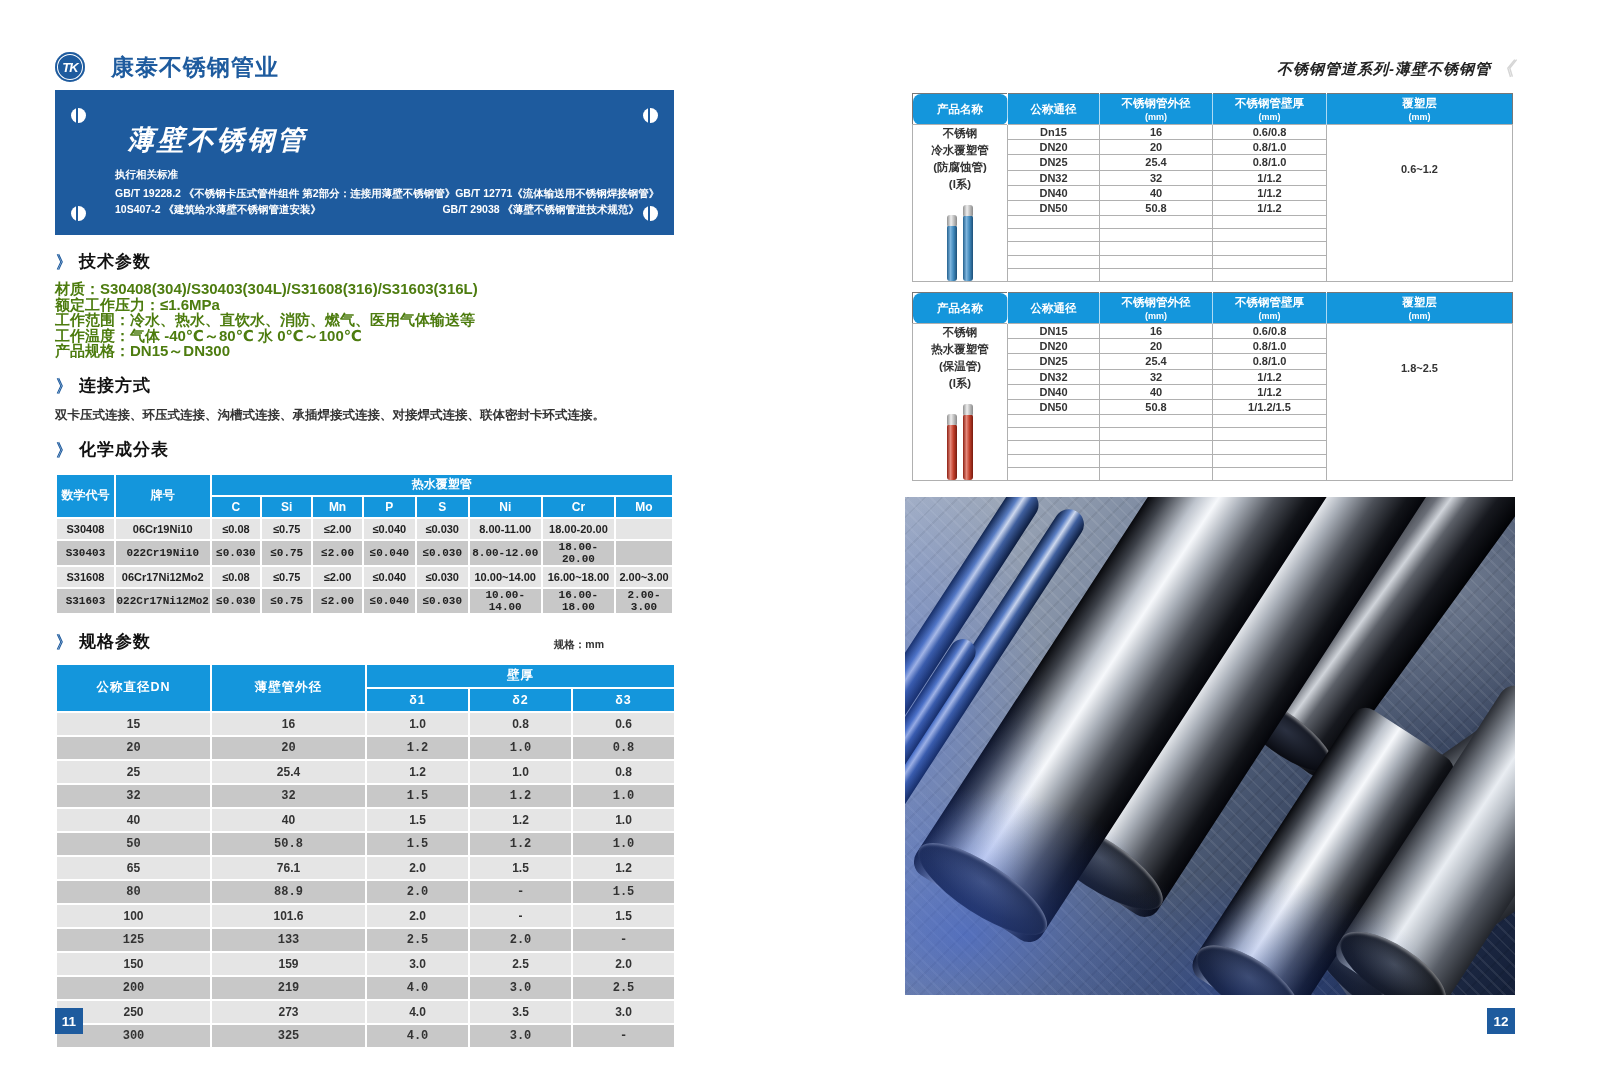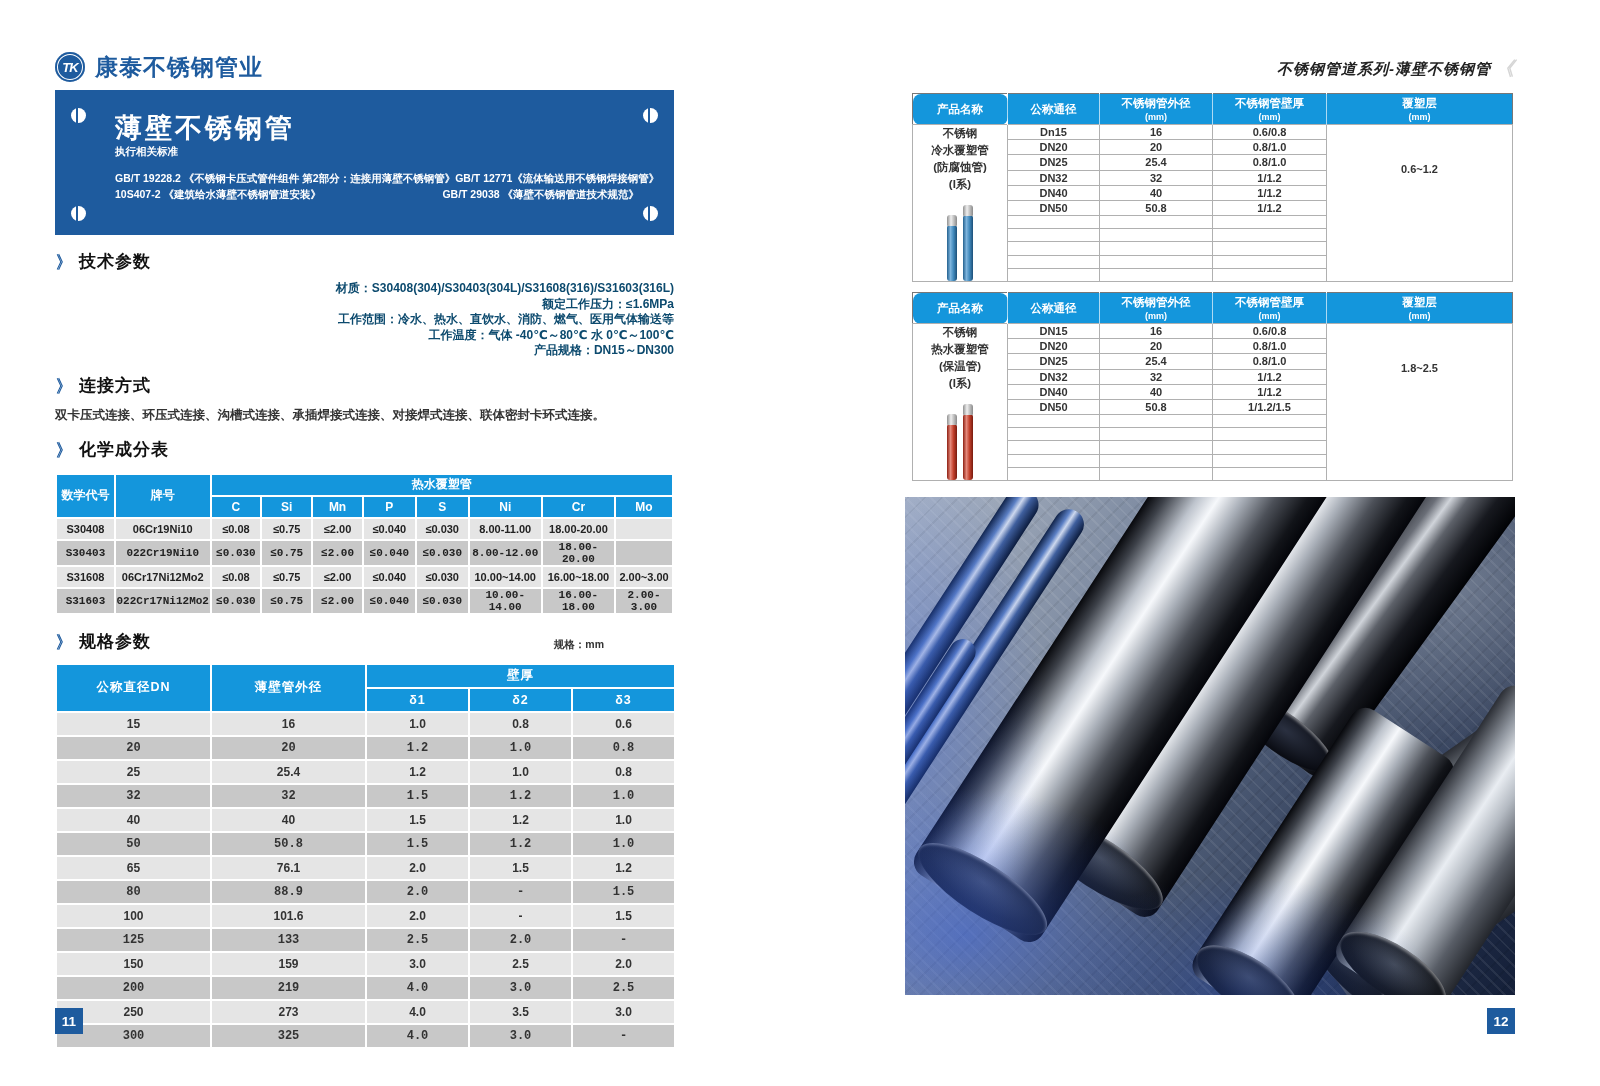--- a/index.html
+++ b/index.html
@@ -11,45 +11,45 @@
   *{box-sizing:border-box;}
   html,body{margin:0;padding:0;}
   body{
     width:1600px;height:1086px;position:relative;background:#fff;overflow:hidden;
     font-family:"Liberation Sans","DejaVu Sans",sans-serif;color:#222;
   }
 
   
   .left-col{position:absolute;left:55px;top:0;width:619px;}
 
-  .brand{margin-top:50px;display:flex;align-items:center;gap:10px;height:34px;}
+  .brand{margin-top:50px;display:flex;align-items:center;gap:26px;height:34px;}
   .brand-mark{width:30px;height:30px;border-radius:50%;background:var(--navy);color:#fff;
     font-style:italic;font-weight:bold;font-size:13px;display:flex;align-items:center;justify-content:center;
     letter-spacing:-1px;box-shadow:inset 0 0 0 2px var(--navy), inset 0 0 0 3px #fff;}
   .brand-name{color:var(--navy);font-size:23px;font-weight:bold;letter-spacing:1px;}
 
   .banner{margin-top:6px;background:var(--navy);height:145px;position:relative;color:#fff;
     padding:22px 35px 0 60px;}
-  .banner h1{margin:0;font-size:27px;font-weight:bold;letter-spacing:3px;line-height:32px;}
+  .banner h1{margin:12px;font-size:27px;font-weight:bold;letter-spacing:3px;line-height:32px;font-style:italic;}
   .std-note{margin-top:1px;font-size:10.5px;font-weight:bold;}
-  .std-grid{margin-top:12px;text-align:center;}
+  .std-grid{margin-top:4px;text-align:center;}
   .std-row{display:flex;justify-content:space-between;font-size:10.5px;font-weight:bold;
     line-height:15.5px;white-space:nowrap;}
   .coin{position:absolute;width:15px;height:15px;border-radius:50%;
     background:linear-gradient(90deg,#fff 0 34%,var(--navy) 34% 46%,#fff 46% 100%);}
   .coin.tl{left:16px;top:18px}.coin.tr{right:16px;top:18px}
   .coin.bl{left:16px;bottom:14px}.coin.br{right:16px;bottom:14px}
 
   .sec-head{display:flex;align-items:flex-end;gap:7px;margin-top:16px;height:22px;}
   .chev{color:var(--navy);font-weight:bold;font-size:17px;line-height:20px;transform:scaleX(.85);}
   .sec-head h2{margin:0;font-size:17px;font-weight:bold;color:#111;line-height:22px;letter-spacing:1px;flex:1;}
   .unit-note{font-size:10.5px;color:#333;font-weight:600;margin-right:70px;line-height:18px;}
 
   .tech-lines{margin-top:8px;}
-  .tech-lines div{font-size:12px;font-weight:600;color:#0c4a6e;line-height:15.6px;text-align:right;}
+  .tech-lines div{font-size:15px;font-weight:600;color:#4d7c0f;line-height:15.6px;}
   .conn-text{margin-top:10px;font-size:12.5px;font-weight:600;color:#333;line-height:16px;}
 
   table.ltable{border-collapse:separate;border-spacing:2px;table-layout:fixed;width:619px;}
   .ltable th{background:var(--azure);color:#fff;font-weight:bold;padding:0;text-align:center;}
   .chem{margin-top:12px;}
   .chem th{font-size:12px;height:20px;}
   .chem td{height:20px;font-size:11px;font-weight:600;color:#222;text-align:center;padding:0;overflow:hidden;}
   .spec{margin-top:10px;}
   .spec th{font-size:12.5px;height:22px;letter-spacing:1px;}
   .spec td{height:22px;font-size:12px;font-weight:600;color:#333;text-align:center;padding:0;}

